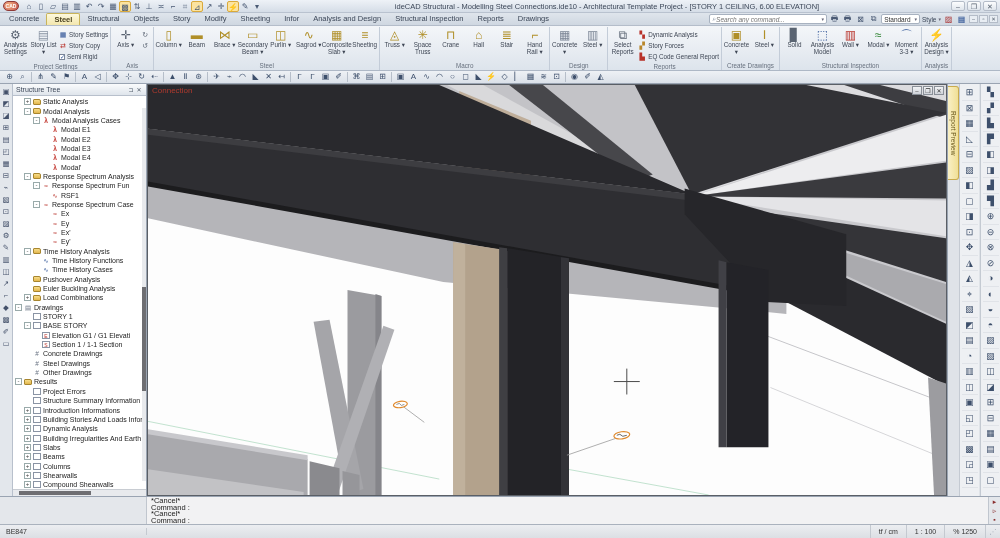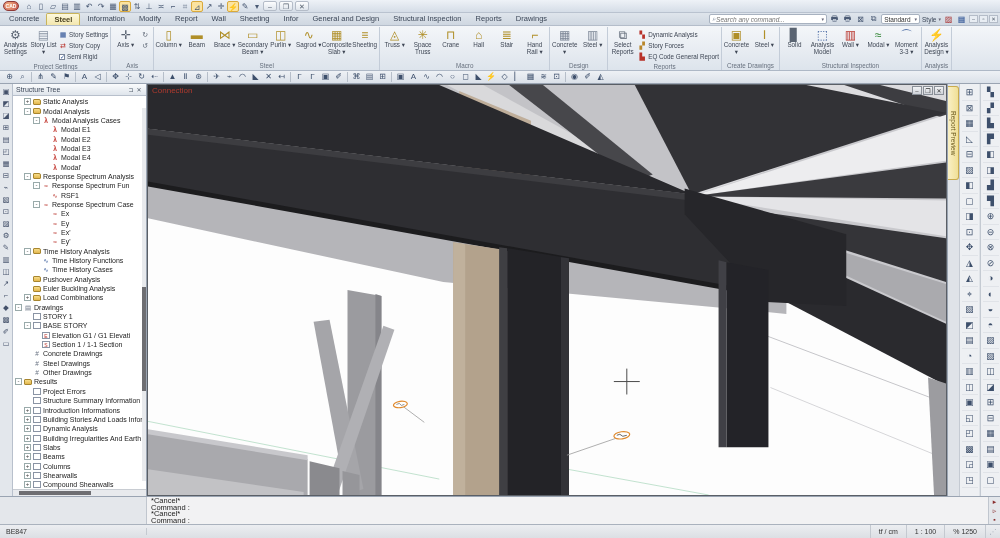--- a/index.html
+++ b/index.html
@@ -149,38 +149,39 @@
         <span class="qi">≍</span>
         <span class="qi">⌐</span>
         <span class="qi">⌗</span>
         <span class="qi hl">⊿</span>
         <span class="qi">↗</span>
         <span class="qi">✛</span>
         <span class="qi hl">⚡</span>
         <span class="qi">✎</span>
         <span class="qi">▾</span>
       </div>
+    <div class="title-text">ideCAD Structural - Modelling Steel Connections.ide10 - Architectural Template Project - [STORY 1 CEILING,  6.00 ELEVATION]</div>
     <div class="winbtns" id="winbtns">
         <span>–</span>
         <span>❐</span>
         <span>✕</span>
       </div>
   </div>
 
   <div class="tabrow">
     <div class="tabs" id="tabs">
         <div class="tab">Concrete</div>
         <div class="tab active">Steel</div>
-        <div class="tab">Information</div>
+        <div class="tab">Structural</div>
+        <div class="tab">Objects</div>
+        <div class="tab">Story</div>
         <div class="tab">Modify</div>
-        <div class="tab">Report</div>
-        <div class="tab">Wall</div>
         <div class="tab">Sheeting</div>
         <div class="tab">Infor</div>
-        <div class="tab">General and Design</div>
+        <div class="tab">Analysis and Design</div>
         <div class="tab">Structural Inspection</div>
         <div class="tab">Reports</div>
         <div class="tab">Drawings</div>
       </div>
     <div class="tabright">
       <div class="searchbox">
         <span class="mag">⌕</span>
         <input placeholder="Search any command..." style="">
         <span class="combo-arr" style="font-size:5px;color:#667">▾</span>
       </div>

